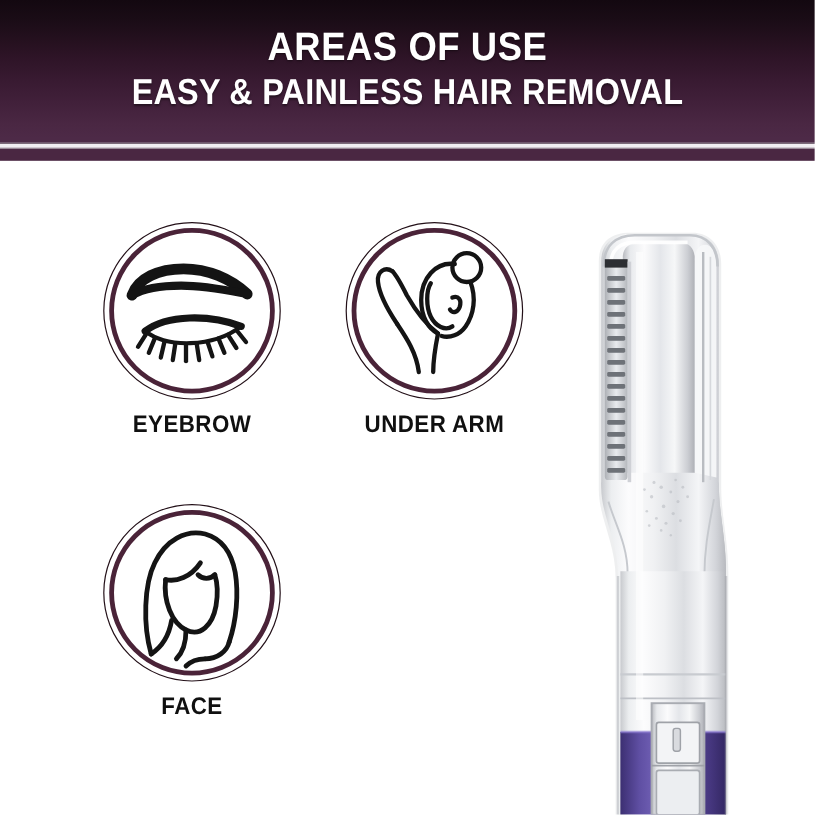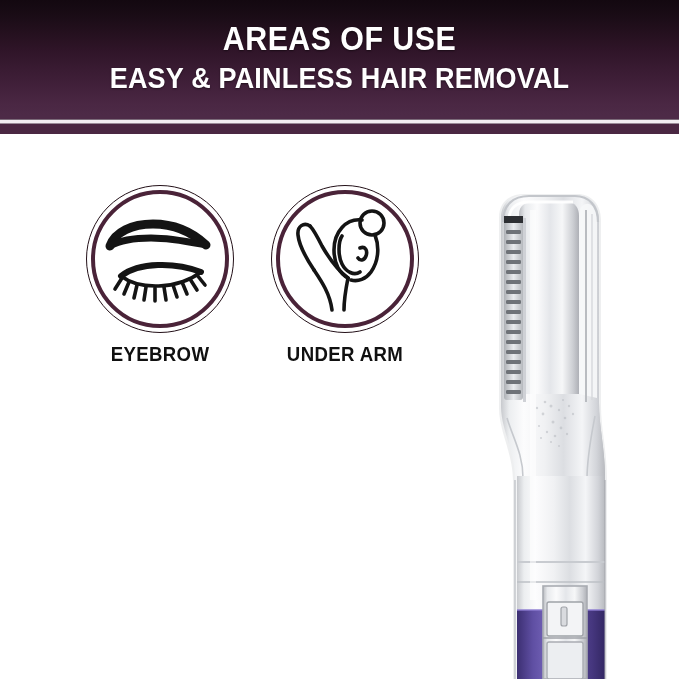--- a/index.html
+++ b/index.html
@@ -51,21 +51,21 @@
   .rule-a{position:absolute;left:0;top:115px;width:679px;height:4px;background:#4d2a47;}
   .rule-b{position:absolute;left:0;top:119px;width:679px;height:1px;background:#7b6a79;}
   .rule-c{position:absolute;left:0;top:120px;width:679px;height:3px;background:#f2eef2;}
   .rule-d{position:absolute;left:0;top:123px;width:679px;height:1px;background:#9a8b98;}
   .rule-e{position:absolute;left:0;top:124px;width:679px;height:10px;background:#4a2742;}
 
   
   .grid{position:absolute;left:70px;top:185px;width:390px;height:440px;}
   .cell{position:absolute;width:180px;height:215px;}
   .cell.c0{left:0px;  top:0px;}
-  .cell.c1{left:185px;top:0px;}
+  .cell.c1{left:202px;top:0px;}
   .cell.c2{left:0px;  top:235px;}
   .cell.c3{left:185px;top:235px;}
 
   .circle-wrap{position:absolute;left:50%;top:0;transform:translateX(-50%);
                width:148px;height:148px;}
   .ring-outer{
     position:absolute;left:0;top:0;width:100%;height:100%;
     border:1.5px solid #231018;border-radius:50%;box-sizing:border-box;
   }
   .ring-inner{
@@ -160,20 +160,49 @@
             <path d="M38 80 C46 92 54 104 56 120"></path>
 
             <path d="M72 88 C70 98 68 108 68 120"></path>
           </g>
         </svg>
       </div>
     </div>
     <div class="cell-label">UNDER ARM</div>
   </div>
 
+  <div class="cell c2">
+    <div class="circle-wrap">
+      <div class="ring-outer"></div>
+      <div class="ring-inner"></div>
+      <div class="glyph">
+        <svg viewBox="0 0 138 138">
+          <g fill="none" stroke="#141414" stroke-width="4" stroke-linecap="round" stroke-linejoin="round">
+
+            <path d="M35 120 C28 96 29 62 38 44 C47 25 64 16 80 20
+                     C94 24 102 36 105 52 C108 70 106 92 100 110"></path>
+
+            <path d="M35 120 C44 114 50 104 52 92"></path>
+
+            <path d="M100 110 C98 118 90 124 80 124"></path>
+
+            <path d="M47 58 C45 76 52 94 64 100 C76 106 86 96 89 80
+                     C91 68 90 60 88 54"></path>
+
+            <path d="M47 58 C56 60 68 56 76 44"></path>
+            <path d="M88 54 C84 58 78 58 74 54"></path>
+
+            <path d="M64 100 C64 110 62 118 56 124"></path>
+            <path d="M80 124 C74 124 68 126 64 130"></path>
+          </g>
+        </svg>
+      </div>
+    </div>
+    <div class="cell-label">FACE</div>
+  </div>
 
 
 </div>
 
 <div class="product">
   <svg viewBox="0 0 224 509">
     <defs>
       <linearGradient id="chrome" x1="0" y1="0" x2="1" y2="0">
         <stop offset="0%" stop-color="#c8cace"></stop>
         <stop offset="8%" stop-color="#eceef0"></stop>

